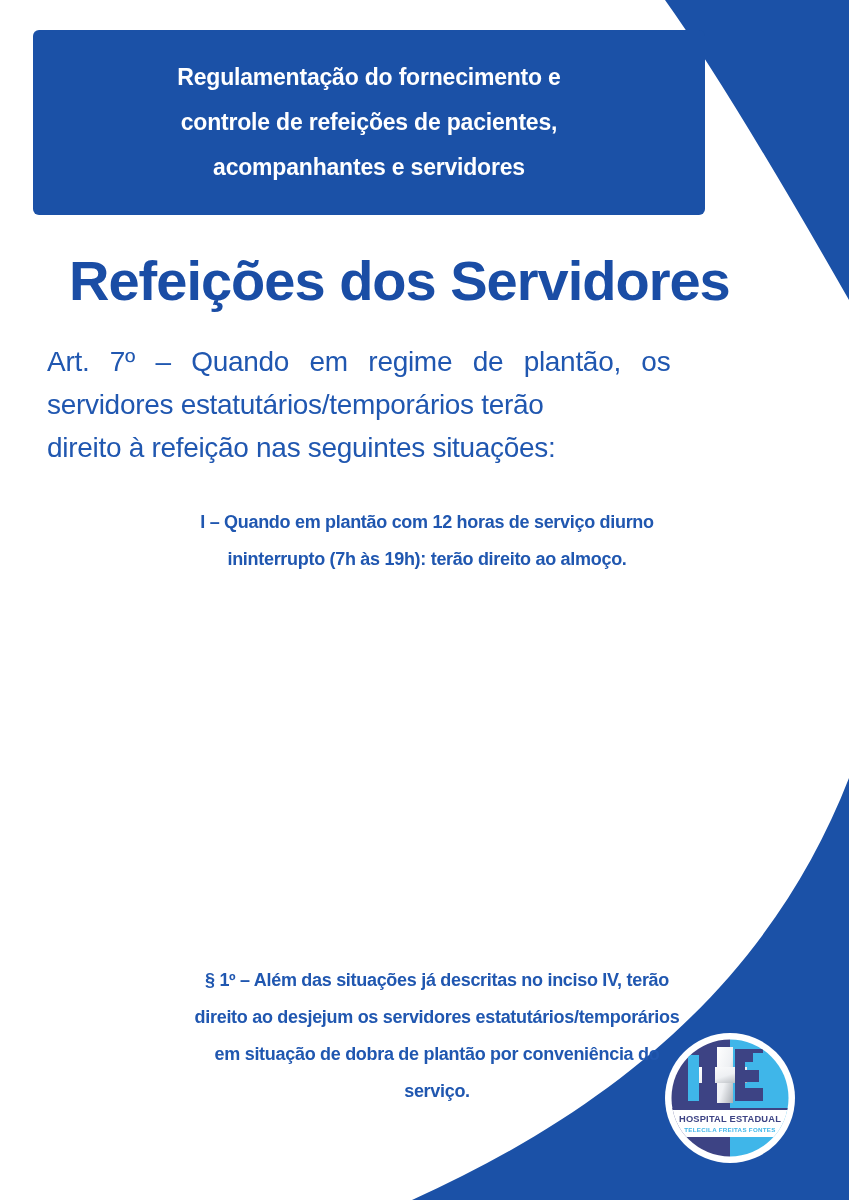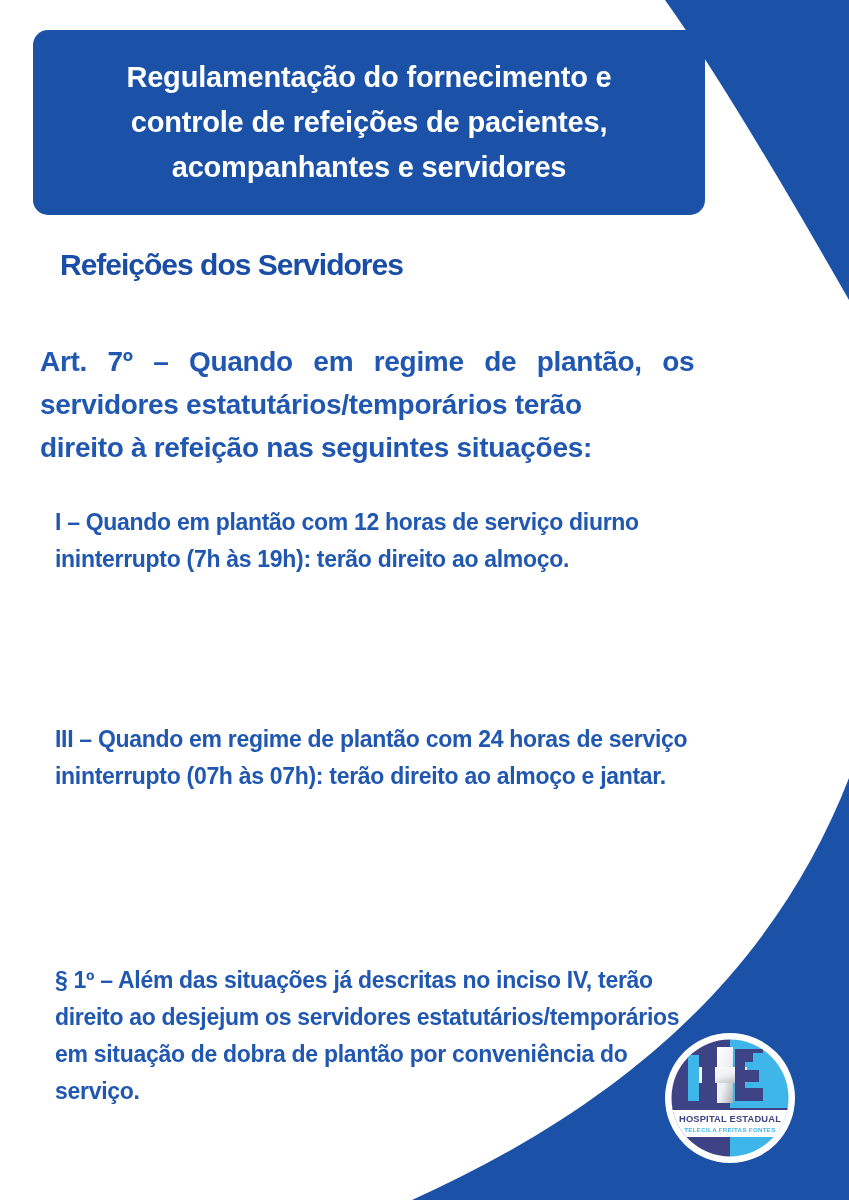--- a/index.html
+++ b/index.html
@@ -16,46 +16,46 @@
     font-family:"Liberation Sans","DejaVu Sans",sans-serif;
     background:var(--white);
     position:relative;
     overflow:hidden;
   }
   .page{position:absolute;inset:0;width:849px;height:1200px;}
   .bg-shapes{position:absolute;left:0;top:0;width:849px;height:1200px;z-index:0;}
   .shape{fill:var(--primary-blue);}
   .banner{
     position:absolute;left:33px;top:30px;width:672px;height:185px;
-    background:var(--primary-blue);border-radius:15px;
+    background:var(--primary-blue);border-radius:6px;
     display:flex;align-items:center;justify-content:center;text-align:center;
-    color:var(--white);font-size:29px;line-height:45px;font-weight:700;
+    color:var(--white);font-size:23px;line-height:45px;font-weight:700;
     letter-spacing:-0.2px;z-index:2;
   }
   .heading{
-    position:absolute;left:60px;top:248px;
-    color:var(--heading-blue);font-size:30px;font-weight:700;letter-spacing:-1px;
+    position:absolute;left:69px;top:248px;
+    color:var(--heading-blue);font-size:56px;font-weight:700;letter-spacing:-1px;
     white-space:nowrap;z-index:2;
   }
   .art{
-    position:absolute;left:40px;top:340px;width:770px;
-    color:var(--text-blue);font-size:28px;line-height:43px;font-weight:700;
+    position:absolute;left:47px;top:340px;width:770px;
+    color:var(--text-blue);font-size:28px;line-height:43px;font-weight:400;
     letter-spacing:-0.3px;z-index:2;
   }
   .art::first-line{word-spacing:13px;}
   .item{
-    position:absolute;left:55px;width:760px;
-    color:var(--text-blue);font-size:23px;line-height:37px;font-weight:700;
-    letter-spacing:-0.3px;z-index:1;
+    position:absolute;left:47px;width:760px;
+    color:var(--text-blue);font-size:18px;line-height:37px;font-weight:700;
+    letter-spacing:-0.3px;z-index:1;text-align:center;
   }
   .item-1{top:504px;}
   .item-2{top:613px;}
   .item-3{top:721px;}
   .item-4{top:829px;}
-  .item-5{top:962px;}
+  .item-5{top:962px;margin-left:10px;}
   .logo{position:absolute;left:665px;top:1033px;width:130px;height:130px;z-index:3;}
   .logo svg{display:block;width:130px;height:130px;}
   .logo-navy{fill:var(--logo-navy);}
   .logo-light{fill:var(--logo-light-blue);}
   .logo-text-1{
     fill:var(--logo-navy);font-family:"Liberation Sans","DejaVu Sans",sans-serif;
     font-size:9.3px;font-weight:700;letter-spacing:0.2px;
   }
   .logo-text-2{
     fill:var(--logo-light-blue);font-family:"Liberation Sans","DejaVu Sans",sans-serif;
@@ -78,21 +78,20 @@
 
   <div class="banner">
     <div>Regulamentação do fornecimento e<br>controle de refeições de pacientes,<br>acompanhantes e servidores</div>
   </div>
 
   <h1 class="heading">Refeições dos Servidores</h1>
 
   <p class="art">Art. 7º – Quando em regime de plantão, os<br>servidores estatutários/temporários terão<br>direito à refeição nas seguintes situações:</p>
 
   <p class="item item-1">I – Quando em plantão com 12 horas de serviço diurno<br>ininterrupto (7h às 19h): terão direito ao almoço.</p>
-  <p class="item item-3">III – Quando em regime de plantão com 24 horas de serviço<br>ininterrupto (07h às 07h): terão direito ao almoço e jantar.</p>
   <p class="item item-5">§ 1º – Além das situações já descritas no inciso IV, terão<br>direito ao desjejum os servidores estatutários/temporários<br>em situação de dobra de plantão por conveniência do<br>serviço.</p>
 
   <div class="logo">
     <span class="sr-only">HE</span>
     <svg viewBox="0 0 130 130" aria-hidden="true">
       <defs>
         <clipPath id="logo-clip">
             <circle cx="65" cy="65" r="58.5"></circle>
           </clipPath>
         <linearGradient id="silver" x1="0" y1="0" x2="1" y2="1">

